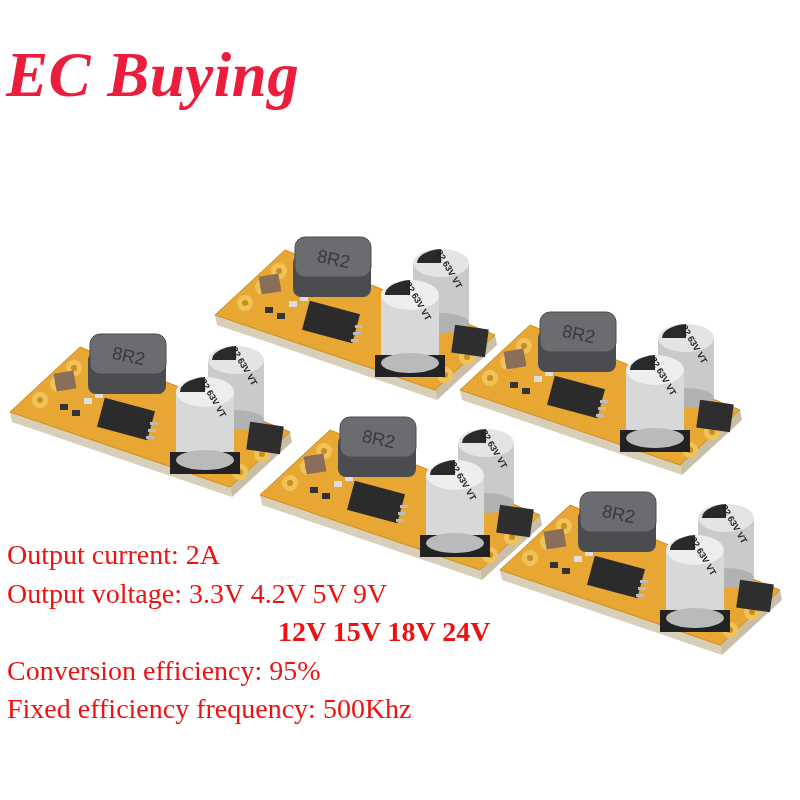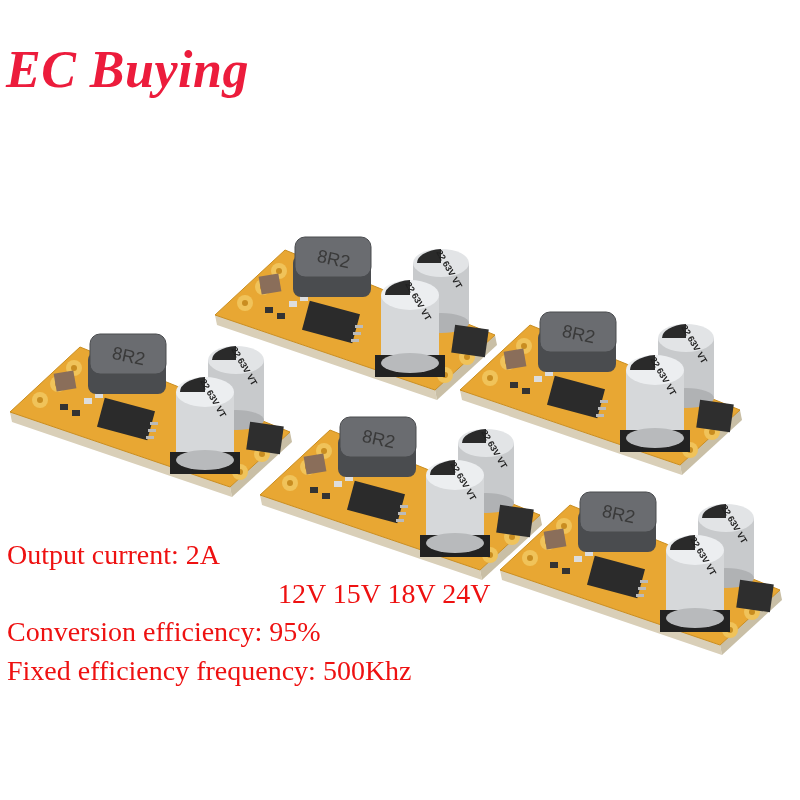--- a/index.html
+++ b/index.html
@@ -1,22 +1,22 @@
 <!DOCTYPE html>
 <html><head>
 <meta charset="utf-8">
 <style>
   html, body { margin:0; padding:0; }
   body { width:800px; height:800px; background:#ffffff; position:relative; overflow:hidden;
          font-family:"Liberation Serif", "DejaVu Serif", serif; }
   .brand { position:absolute; left:6px; top:44px; color:#ec1c3c; font-family:"Liberation Serif", serif;
-           font-weight:bold; font-style:italic; font-size:52px; letter-spacing:0.5px; line-height:1; }
+           font-weight:bold; font-style:italic; font-size:63px; letter-spacing:0.5px; line-height:1; }
   .specs { position:absolute; left:7px; top:536px; color:#ee1111; font-size:28px; line-height:38.5px; }
   .specs .line { white-space:nowrap; }
-  .specs .indent { padding-left:271px; }
+  .specs .indent { padding-left:271px;font-weight:bold; }
 
   .board { position:absolute; width:300px; height:180px; }
   .board svg { width:100%; height:100%; overflow:visible; }
   .cap-label { font-family:"Liberation Sans", sans-serif; font-size:9px; fill:#222; font-weight:bold; }
   .ind-label { font-family:"Liberation Sans", sans-serif; font-size:18px; fill:#3a3a3a; }
 </style>
 </head>
 <body>
 
 <div class="brand">EC Buying</div>
@@ -282,16 +282,17 @@
     <ellipse cx="205" cy="80" rx="29" ry="15" fill="#eceef0"></ellipse>
     <path d="M180,80 A29,15 0 0,1 205,65 L205,80 Z" fill="#2a2a2a"></path>
     <text x="195" y="78" class="cap-label" transform="rotate(60 205 78)">22 63V VT</text>
 
     <rect x="248" y="112" width="34" height="28" fill="#2e2e2e" transform="rotate(8 265 126)"></rect>
   </svg>
 </div>
 
 <div class="specs">
   <div class="line">Output current: 2A</div>
+  <div class="line">Output voltage: 3.3V 4.2V 5V 9V</div>
   <div class="line indent">12V 15V 18V 24V</div>
   <div class="line">Conversion efficiency: 95%</div>
   <div class="line">Fixed efficiency frequency: 500Khz</div>
 </div>
 
 </body></html>

